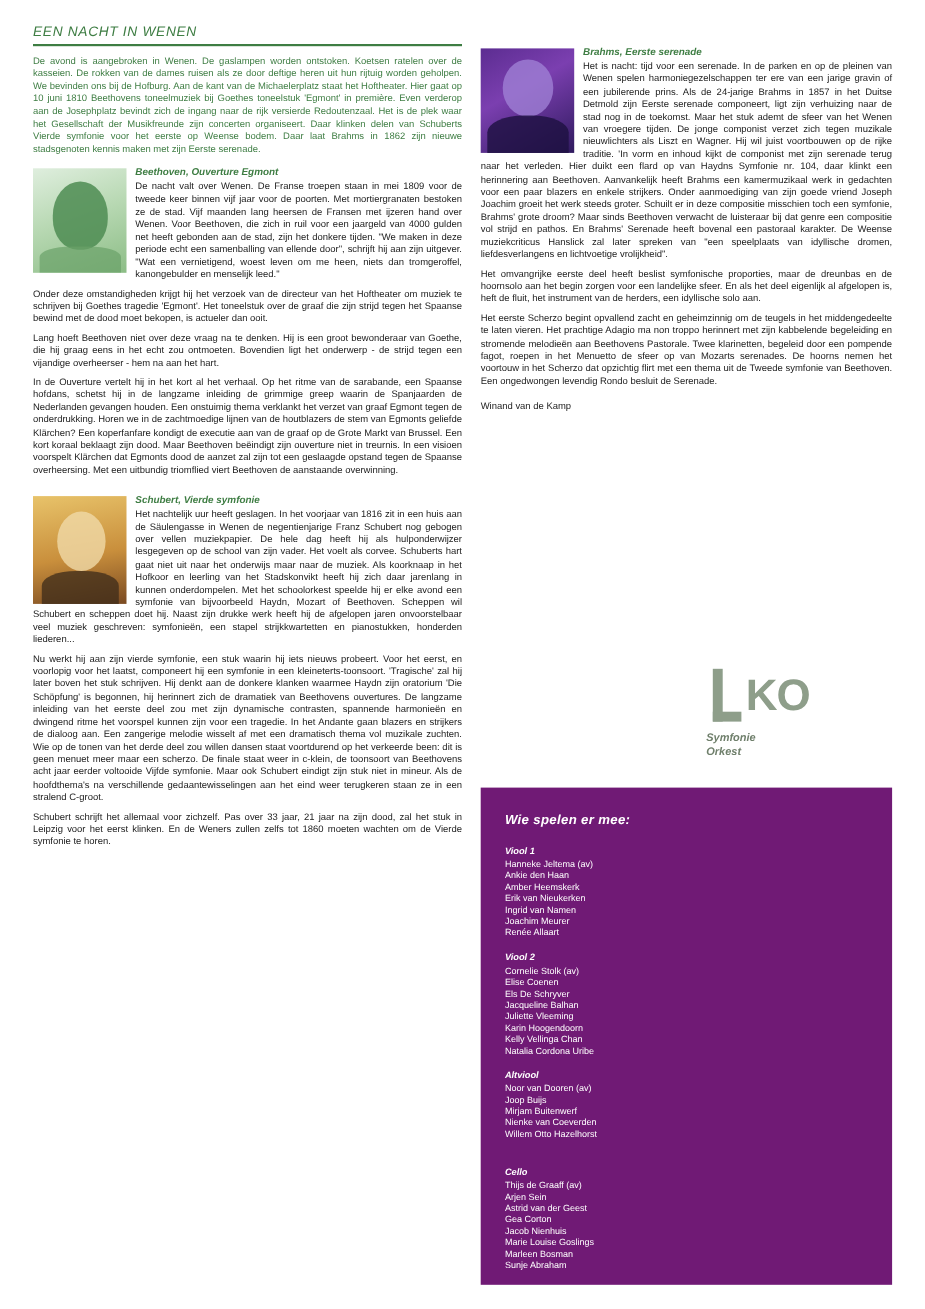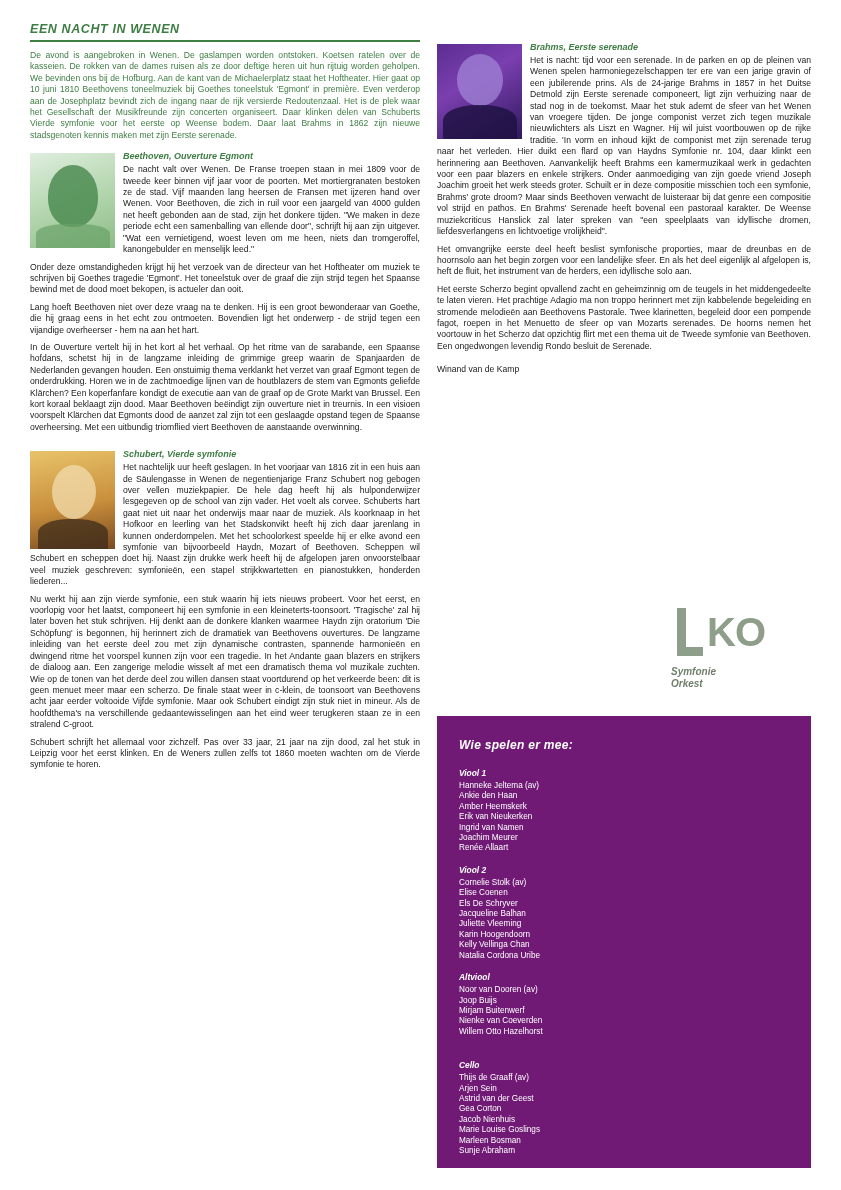--- a/index.html
+++ b/index.html
@@ -20,21 +20,21 @@
     padding: 0;
   }
 
   
   .doc-title {
     position: absolute;
     left: 30px;
     top: 22px;
     width: 400px;
     font-size: 12.5px;
-    font-weight: bold;
+    font-weight: normal;
     font-style: italic;
     letter-spacing: 0.6px;
     color: #3e7d43;
     text-transform: uppercase;
   }
   .title-rule {
     position: absolute;
     left: 30px;
     top: 40px;
     width: 390px;
@@ -169,21 +169,20 @@
     color: #1b1b1b;
   }
 
   
   .logo {
     position: absolute;
     left: 642px;
     top: 608px;
     width: 130px;
     height: 96px;
-    margin-left: 29px;
   }
   .logo-mark {
     position: relative;
     width: 96px;
     height: 56px;
   }
   .logo-l {
     position: absolute;
     left: 6px; top: 0;
     width: 9px; height: 48px;

